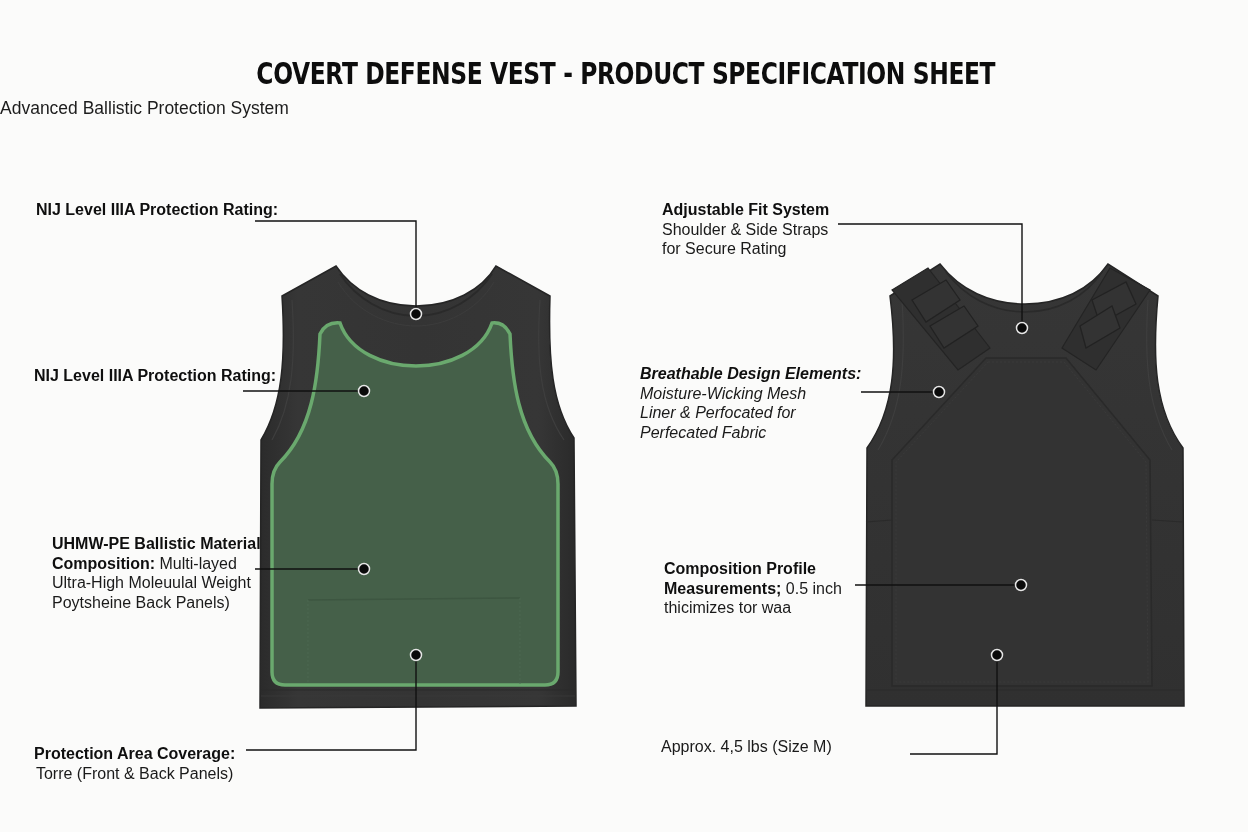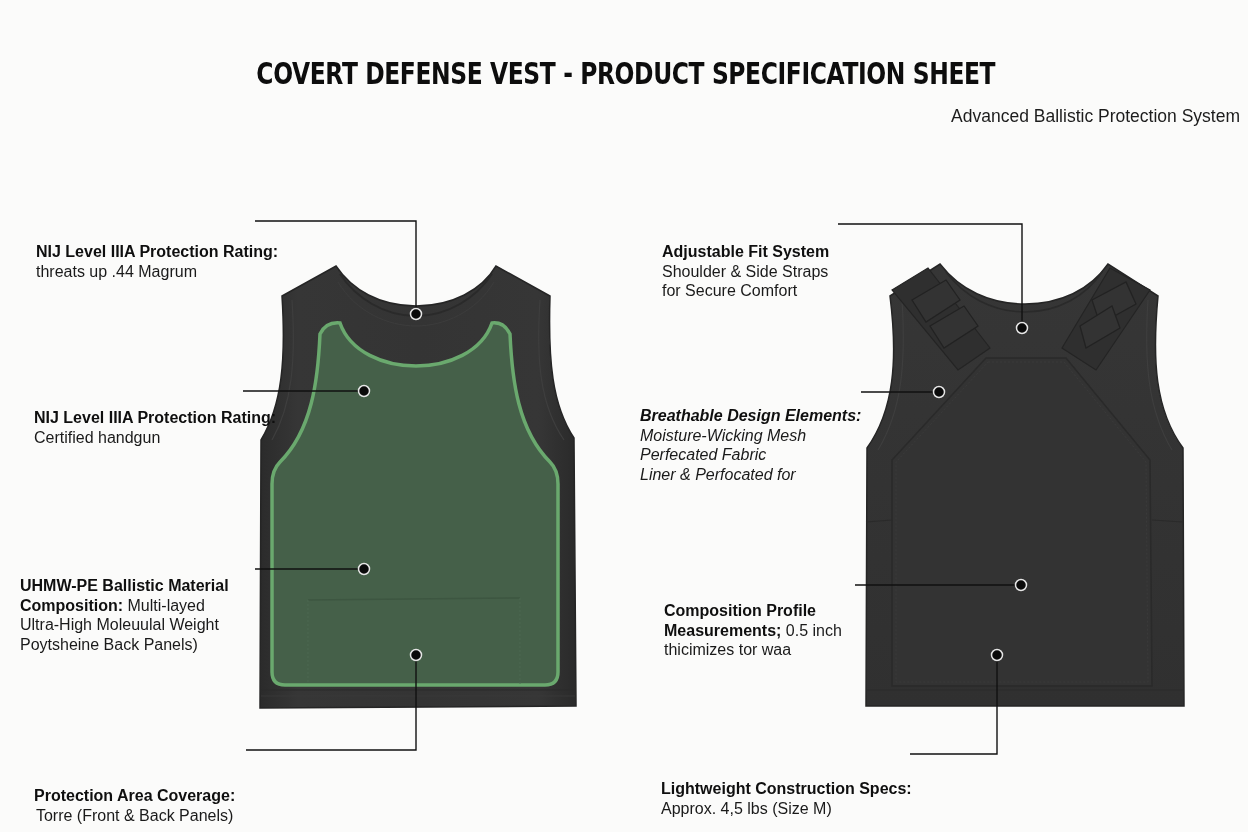--- a/index.html
+++ b/index.html
@@ -9,26 +9,26 @@
     font-family: "Liberation Sans", "DejaVu Sans", sans-serif;
     color: #161616;
   }
   .title {
     position: absolute; left: 0; width: 1248px; top: 56px; text-align: center;
     font-family: "DejaVu Sans", sans-serif; font-weight: bold;
     font-size: 30px; letter-spacing: -0.5px; color: #0d0d0d;
     transform: scaleX(0.78); transform-origin: 632px 0;
   }
   .subtitle {
-    position: absolute; left: 0; width: 1240px; top: 98px; text-align: right;
-    font-size: 17.5px; color: #1c1c1c; margin-top: 8px;
+    position: absolute; left: 0; width: 1240px; top: 98px; text-align: left;
+    font-size: 17.5px; color: #1c1c1c;
   }
   svg.art { position: absolute; left: 0; top: 0; }
   .callout {
-    position: absolute; font-size: 16px; line-height: 19.5px; color: #1a1a1a; margin-top: 42px;
+    position: absolute; font-size: 16px; line-height: 19.5px; color: #1a1a1a;
   }
   .callout .head { font-weight: bold; color: #0f0f0f; }
 </style>
 </head>
 <body>
 
 <div class="title">COVERT DEFENSE VEST - PRODUCT SPECIFICATION SHEET</div>
 <div class="subtitle">Advanced Ballistic Protection System</div>
 
 <svg class="art" width="1248" height="832" viewBox="0 0 1248 832">
@@ -135,55 +135,52 @@
     <circle cx="416" cy="655" r="5.5"></circle>
     <circle cx="1022" cy="328" r="5.5"></circle>
     <circle cx="939" cy="392" r="5.5"></circle>
     <circle cx="1021" cy="585" r="5.5"></circle>
     <circle cx="997" cy="655" r="5.5"></circle>
   </g>
 </svg>
 
 <div class="callout" style="left:36px; top:200px;">
   <div class="head">NIJ Level IIIA Protection Rating:</div>
-  <div>threats up .44 Magrum</div>
 </div>
 
 <div class="callout" style="left:34px; top:366px;">
   <div class="head">NIJ Level IIIA Protection Rating:</div>
-  <div>Certified handgun</div>
 </div>
 
-<div class="callout" style="left:20px; top:534px;">
+<div class="callout" style="left:52px; top:534px;">
   <div class="head">UHMW-PE Ballistic Material</div>
   <div><span class="head">Composition:</span><span> Multi-layed</span></div>
   <div>Ultra-High Moleuulal Weight</div>
   <div>Poytsheine Back Panels)</div>
 </div>
 
 <div class="callout" style="left:34px; top:744px;text-align:center;">
   <div class="head">Protection Area Coverage:</div>
   <div>Torre (Front &amp; Back Panels)</div>
 </div>
 
 <div class="callout" style="left:662px; top:200px;">
   <div class="head">Adjustable Fit System</div>
   <div>Shoulder &amp; Side Straps</div>
-  <div>for Secure Comfort</div>
+  <div>for Secure Rating</div>
 </div>
 
 <div class="callout" style="left:640px; top:364px;font-style:italic;">
   <div class="head">Breathable Design Elements:</div>
   <div>Moisture-Wicking Mesh</div>
+  <div>Liner &amp; Perfocated for</div>
   <div>Perfecated Fabric</div>
-  <div>Liner &amp; Perfocated for</div>
 </div>
 
 <div class="callout" style="left:664px; top:559px;">
   <div class="head">Composition Profile</div>
   <div><span class="head">Measurements;</span><span> 0.5 inch</span></div>
   <div>thicimizes tor waa</div>
 </div>
 
 <div class="callout" style="left:661px; top:737px;">
-  <div class="head">Lightweight Construction Specs:</div>
   <div>Approx. 4,5 lbs (Size M)</div>
 </div>
 
 </body></html>

